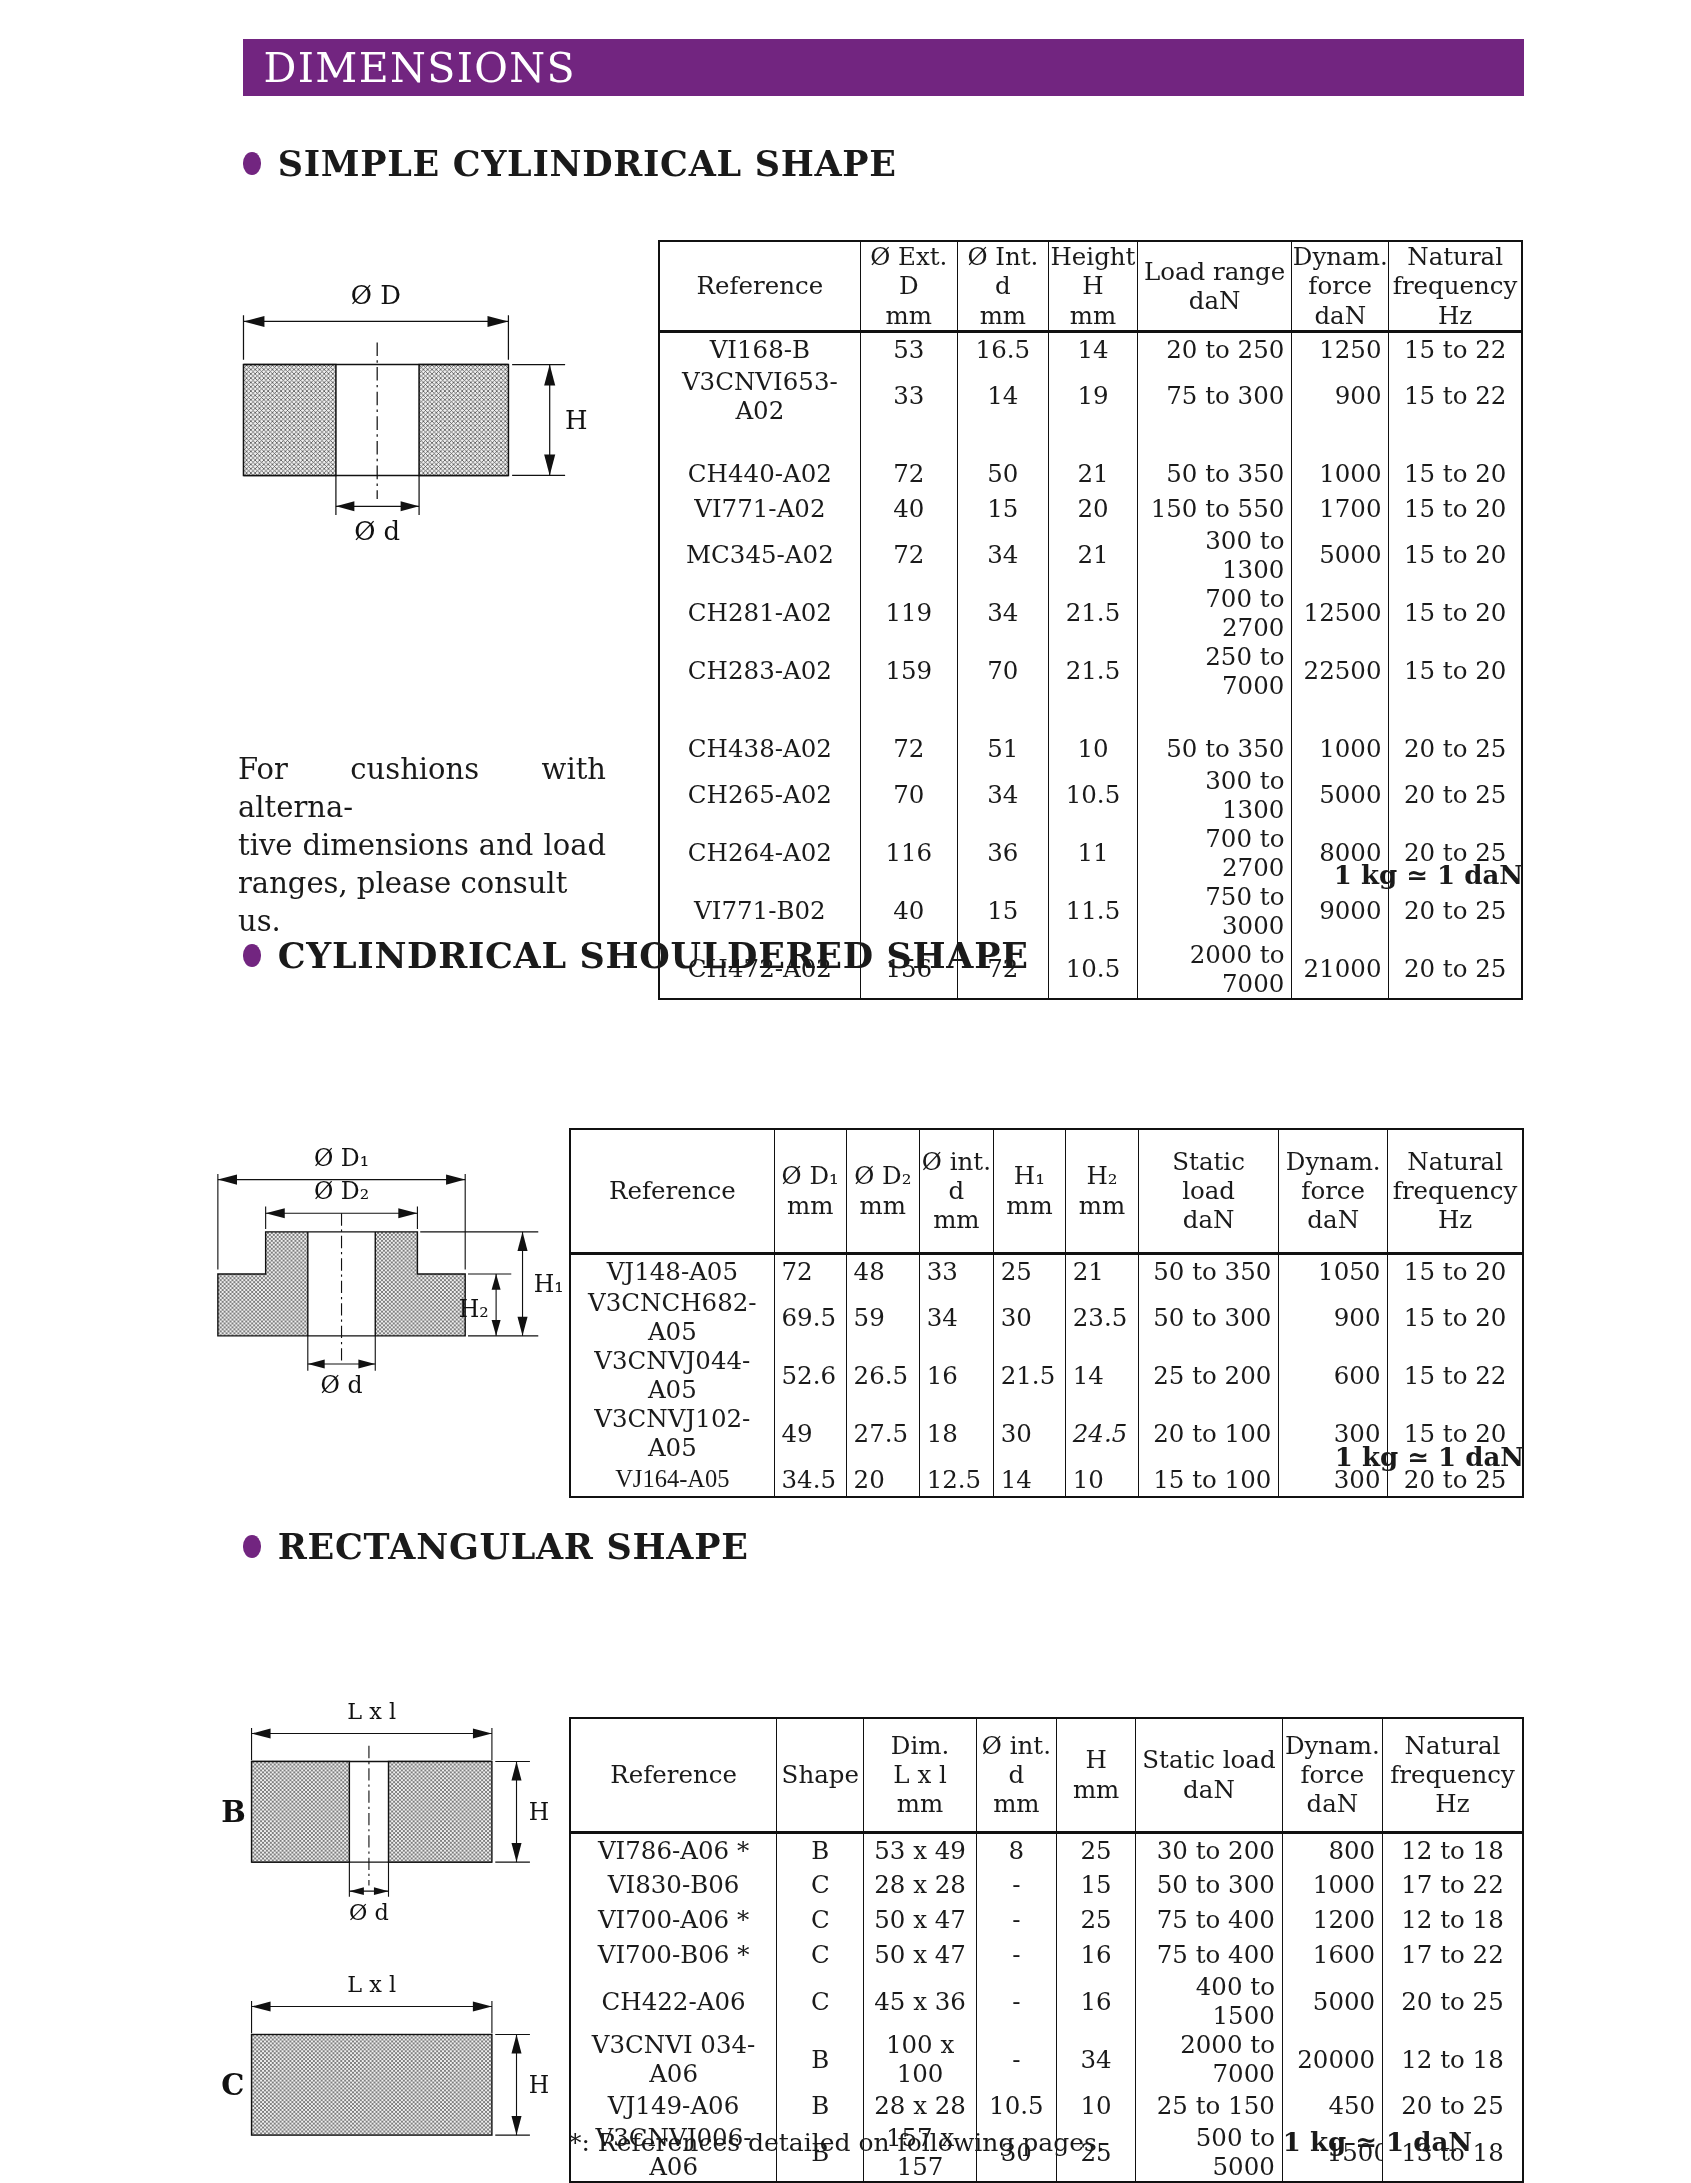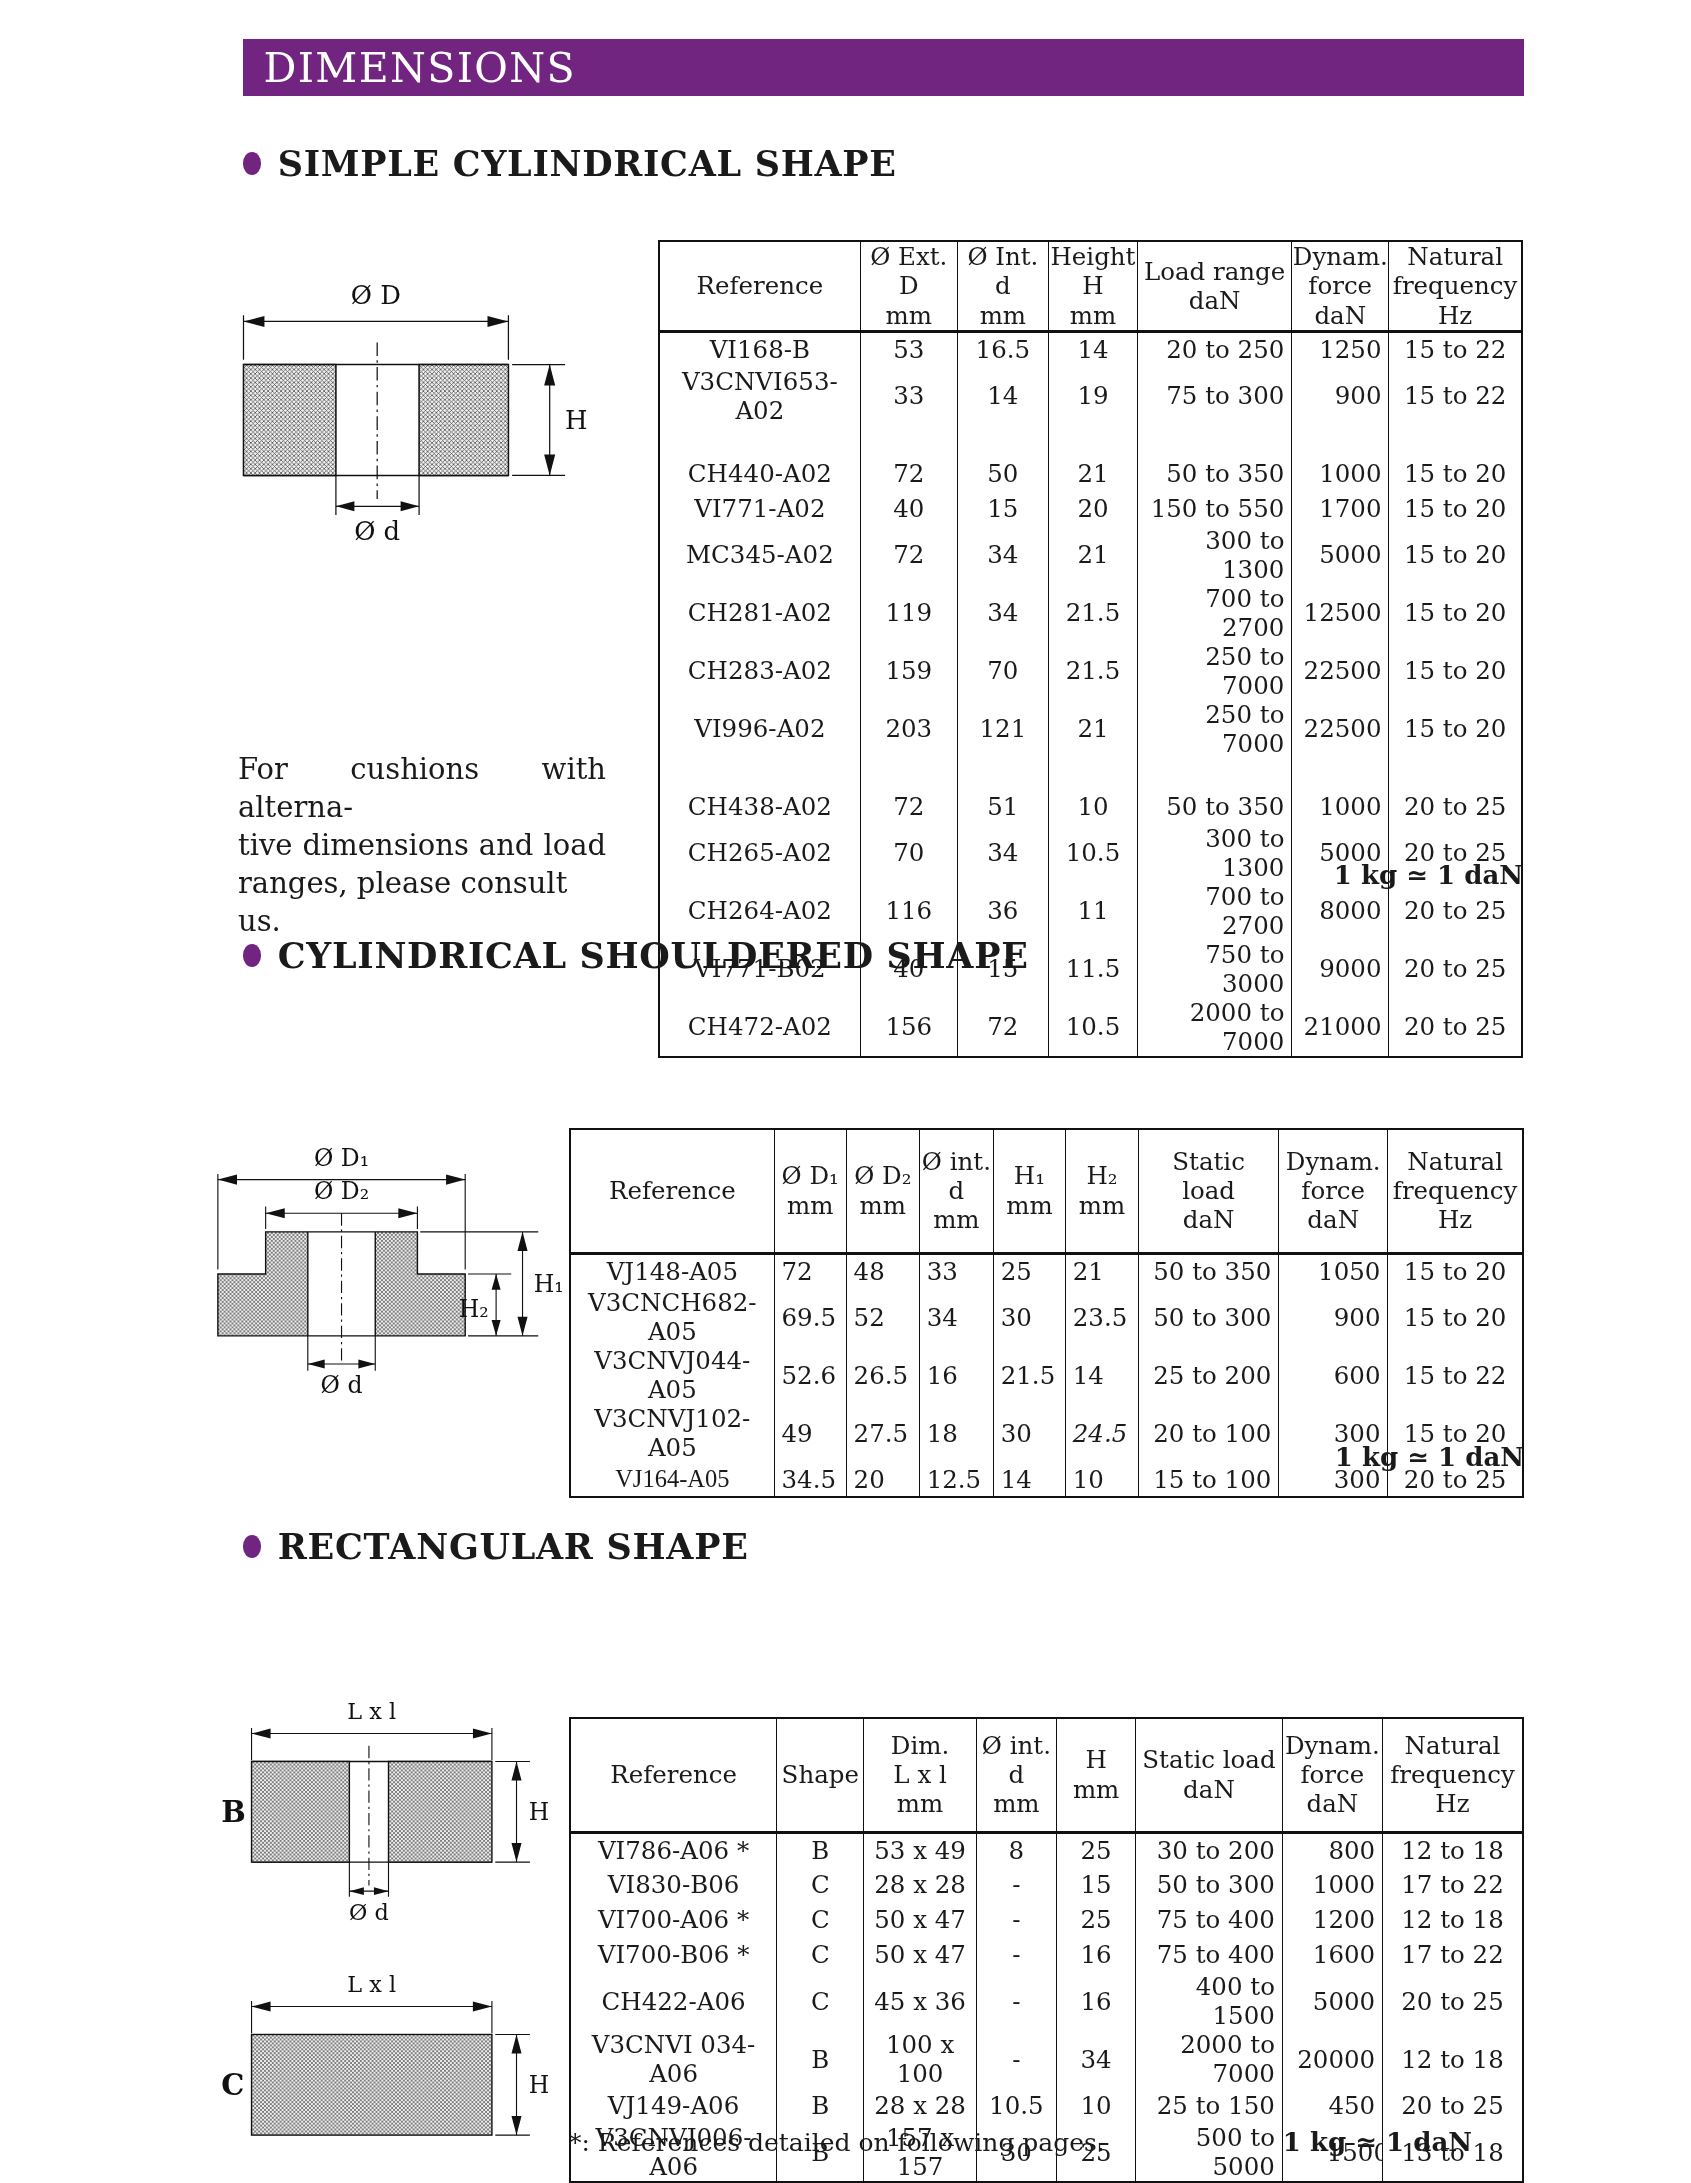--- a/index.html
+++ b/index.html
@@ -191,29 +191,20 @@
           <td style="text-align: center;">21.5</td>
           <td style="text-align: right;">700 to 2700</td>
           <td style="text-align: right;">12500</td>
           <td style="text-align: center;">15 to 20</td>
         </tr>
         <tr>
           <td style="text-align: center;">CH283-A02</td>
           <td style="text-align: center;">159</td>
           <td style="text-align: center;">70</td>
           <td style="text-align: center;">21.5</td>
-          <td style="text-align: right;">250 to 7000</td>
-          <td style="text-align: right;">22500</td>
-          <td style="text-align: center;">15 to 20</td>
-        </tr>
-        <tr>
-          <td style="text-align: center;">VI996-A02</td>
-          <td style="text-align: center;">203</td>
-          <td style="text-align: center;">121</td>
-          <td style="text-align: center;">21</td>
           <td style="text-align: right;">250 to 7000</td>
           <td style="text-align: right;">22500</td>
           <td style="text-align: center;">15 to 20</td>
         </tr>
         <tr class="spacer">
           <td></td>
           <td></td>
           <td></td>
           <td></td>
           <td></td>
@@ -365,21 +356,21 @@
           <td style="text-align: left;">33</td>
           <td style="text-align: left;">25</td>
           <td style="text-align: left;">21</td>
           <td style="text-align: right;">50 to 350</td>
           <td style="text-align: right;">1050</td>
           <td style="text-align: center;">15 to 20</td>
         </tr>
         <tr>
           <td style="text-align: center;">V3CNCH682-A05</td>
           <td style="text-align: left;">69.5</td>
-          <td style="text-align: left;">52</td>
+          <td style="text-align: left;">59</td>
           <td style="text-align: left;">34</td>
           <td style="text-align: left;">30</td>
           <td style="text-align: left;">23.5</td>
           <td style="text-align: right;">50 to 300</td>
           <td style="text-align: right;">900</td>
           <td style="text-align: center;">15 to 20</td>
         </tr>
         <tr>
           <td style="text-align: center;">V3CNVJ044-A05</td>
           <td style="text-align: left;">52.6</td>

